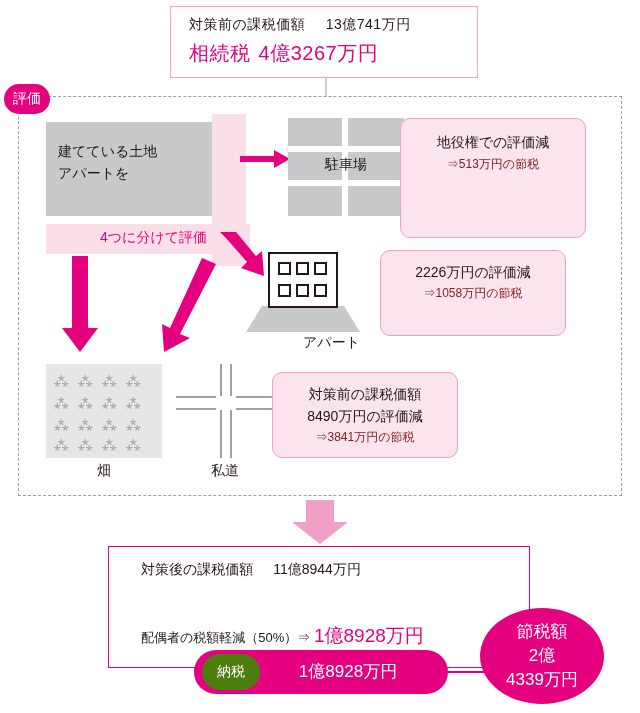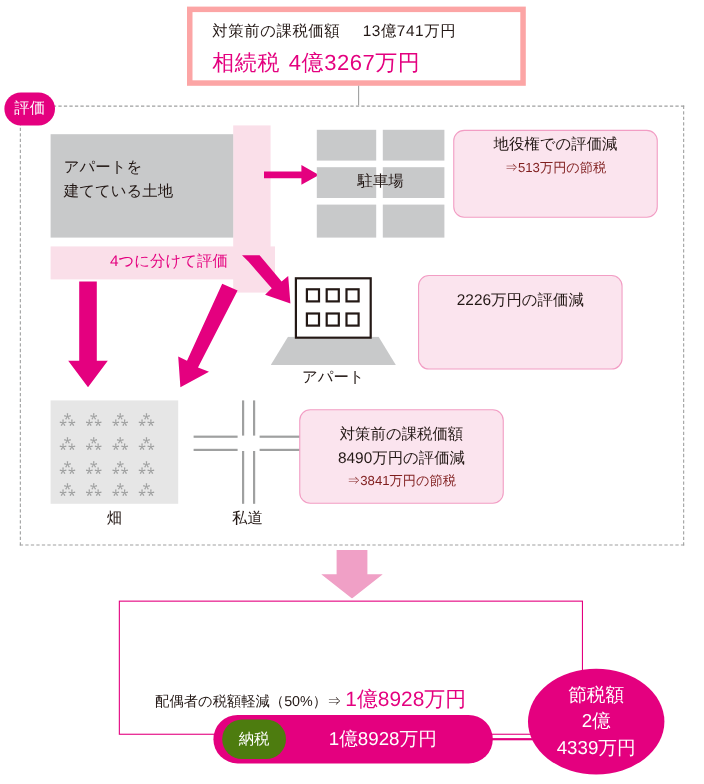--- a/index.html
+++ b/index.html
@@ -15,21 +15,21 @@
     position: relative;
     width: 640px;
     height: 713px;
     overflow: hidden;
   }
   .abs { position: absolute; }
 
   
   #top-box {
     left: 170px; top: 6px; width: 308px; height: 72px;
-    border: 5px solid #fca5a5;
+    border: 1px solid #fca5a5;
     background: #ffffff;
     box-sizing: border-box;
   }
   #top-box .line1 {
     position: absolute; left: 18px; top: 9px;
     font-size: 14px; color: #231815; letter-spacing: .5px;
   }
   #top-box .line1 .amt { margin-left: 16px; }
   #top-box .line2 {
     position: absolute; left: 18px; top: 33px;
@@ -99,21 +99,21 @@
     background: #ffffff; border: 2px solid #231815;
     box-sizing: border-box;
   }
   #apart-body .win {
     position: absolute; width: 13px; height: 13px;
     border: 2px solid #231815; box-sizing: border-box;
     background: #ffffff;
   }
   #apart-label {
     left: 246px; top: 334px; width: 114px;
-    text-align: center; font-size: 14px; color: #231815;
+    text-align: right; font-size: 14px; color: #231815;
   }
 
   
   #field {
     left: 46px; top: 364px; width: 116px; height: 94px;
     background: #e6e6e6;
   }
   #field .plant {
     position: absolute; font-size: 13px; color: #9fa0a0;
     line-height: 13px;
@@ -139,21 +139,21 @@
     border: 1px solid #f29dc4;
     border-radius: 10px;
     box-sizing: border-box;
     text-align: center;
     color: #231815;
   }
   .callout .l1 { font-size: 14px; }
   .callout .l2 { font-size: 14px; }
   .callout .l3 { font-size: 12px; color: #7f1d1d; }
 
-  #callout-1 { left: 412px; top: 118px; width: 186px; height: 80px; }
+  #callout-1 { left: 400px; top: 118px; width: 186px; height: 120px; padding-top: 12px; }
   #callout-1 .l1 { line-height: 22px; }
   #callout-1 .l2 { line-height: 22px; }
   #callout-1 .l3 { line-height: 22px; }
 
   #callout-2 { left: 380px; top: 250px; width: 186px; height: 86px; padding-top: 10px; }
   #callout-2 .l1 { line-height: 22px; }
   #callout-2 .l2 { line-height: 22px; }
   #callout-2 .l3 { line-height: 20px; }
 
   #callout-3 { left: 272px; top: 372px; width: 186px; height: 86px; padding-top: 10px; }
@@ -237,22 +237,22 @@
 
   <div id="eval-area" class="abs"></div>
   <div id="eval-tag" class="abs">評価</div>
 
   <div id="pink-vert" class="abs"></div>
   <div id="pink-band" class="abs"></div>
   <div id="pink-band-label" class="abs">4つに分けて評価</div>
 
   <div id="land-block" class="abs"></div>
   <div id="land-label" class="abs">
+    <div>建てている土地</div>
     <div>アパートを</div>
-    <div>建てている土地</div>
   </div>
 
   <svg class="arrow abs" style="left:240px; top:146px;" width="54" height="24">
     <path d="M0,10 L34,10 L34,4 L50,13 L34,22 L34,16 L0,16 Z" fill="#e4007f"></path>
   </svg>
 
   <svg class="arrow abs" style="left:216px; top:232px;" width="56" height="48">
     <path d="M4,0 L20,0 L40,24 L46,19 L48,44 L25,36 L31,30 L10,6 Z" fill="#e4007f"></path>
   </svg>
 
@@ -317,33 +317,38 @@
   </div>
   <div id="road-label" class="abs">私道</div>
 
   <div id="callout-1" class="callout abs">
     <div class="l1">地役権での評価減</div>
     <div class="l3">⇒513万円の節税</div>
   </div>
 
   <div id="callout-2" class="callout abs">
     <div class="l2">2226万円の評価減</div>
+    <div class="l3">⇒1058万円の節税</div>
   </div>
 
   <div id="callout-3" class="callout abs">
     <div class="l1">対策前の課税価額</div>
     <div class="l2">8490万円の評価減</div>
     <div class="l3">⇒3841万円の節税</div>
   </div>
 
   <svg id="down-arrow" class="abs" width="56" height="44">
     <path d="M14,0 L42,0 L42,22 L56,22 L28,44 L0,22 L14,22 Z" fill="#f0a0c6"></path>
   </svg>
 
   <div id="bottom-box" class="abs">
+    <div id="bb-line1">
+      <span>対策後の課税価額</span>
+      <span class="amt">11億8944万円</span>
+    </div>
     <div id="bb-line3">
       <span>配偶者の税額軽減（50%）⇒</span>
       <span class="big">1億8928万円</span>
     </div>
   </div>
 
   <div id="saving-link" class="abs"></div>
 
   <div id="pay-pill" class="abs"></div>
   <div id="pay-badge" class="abs">納税</div>

